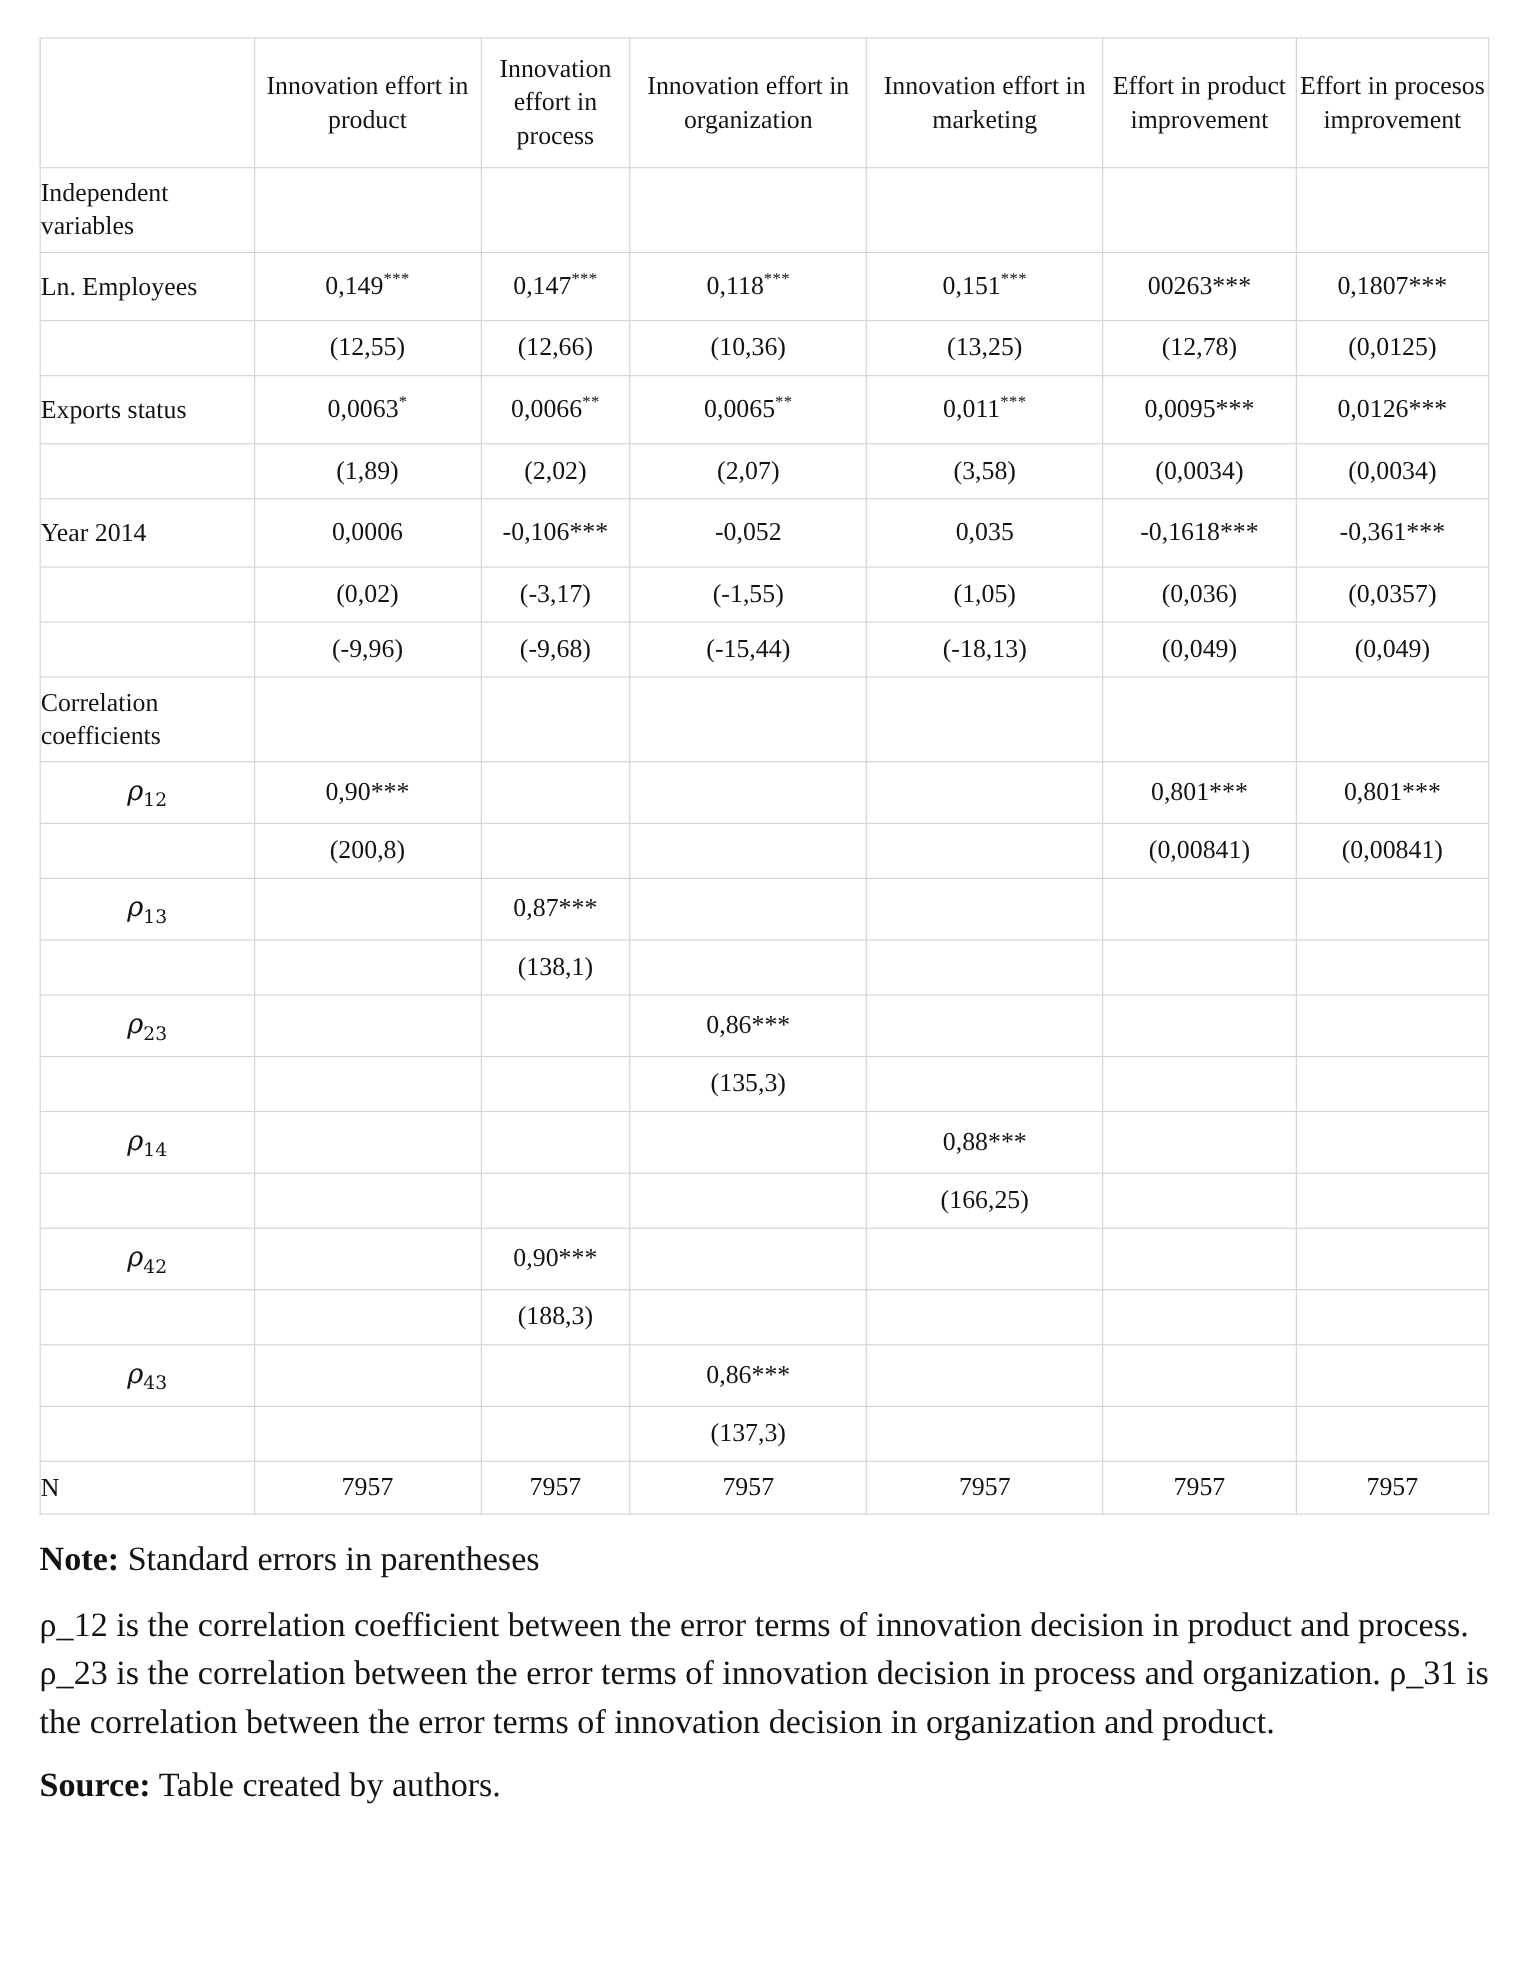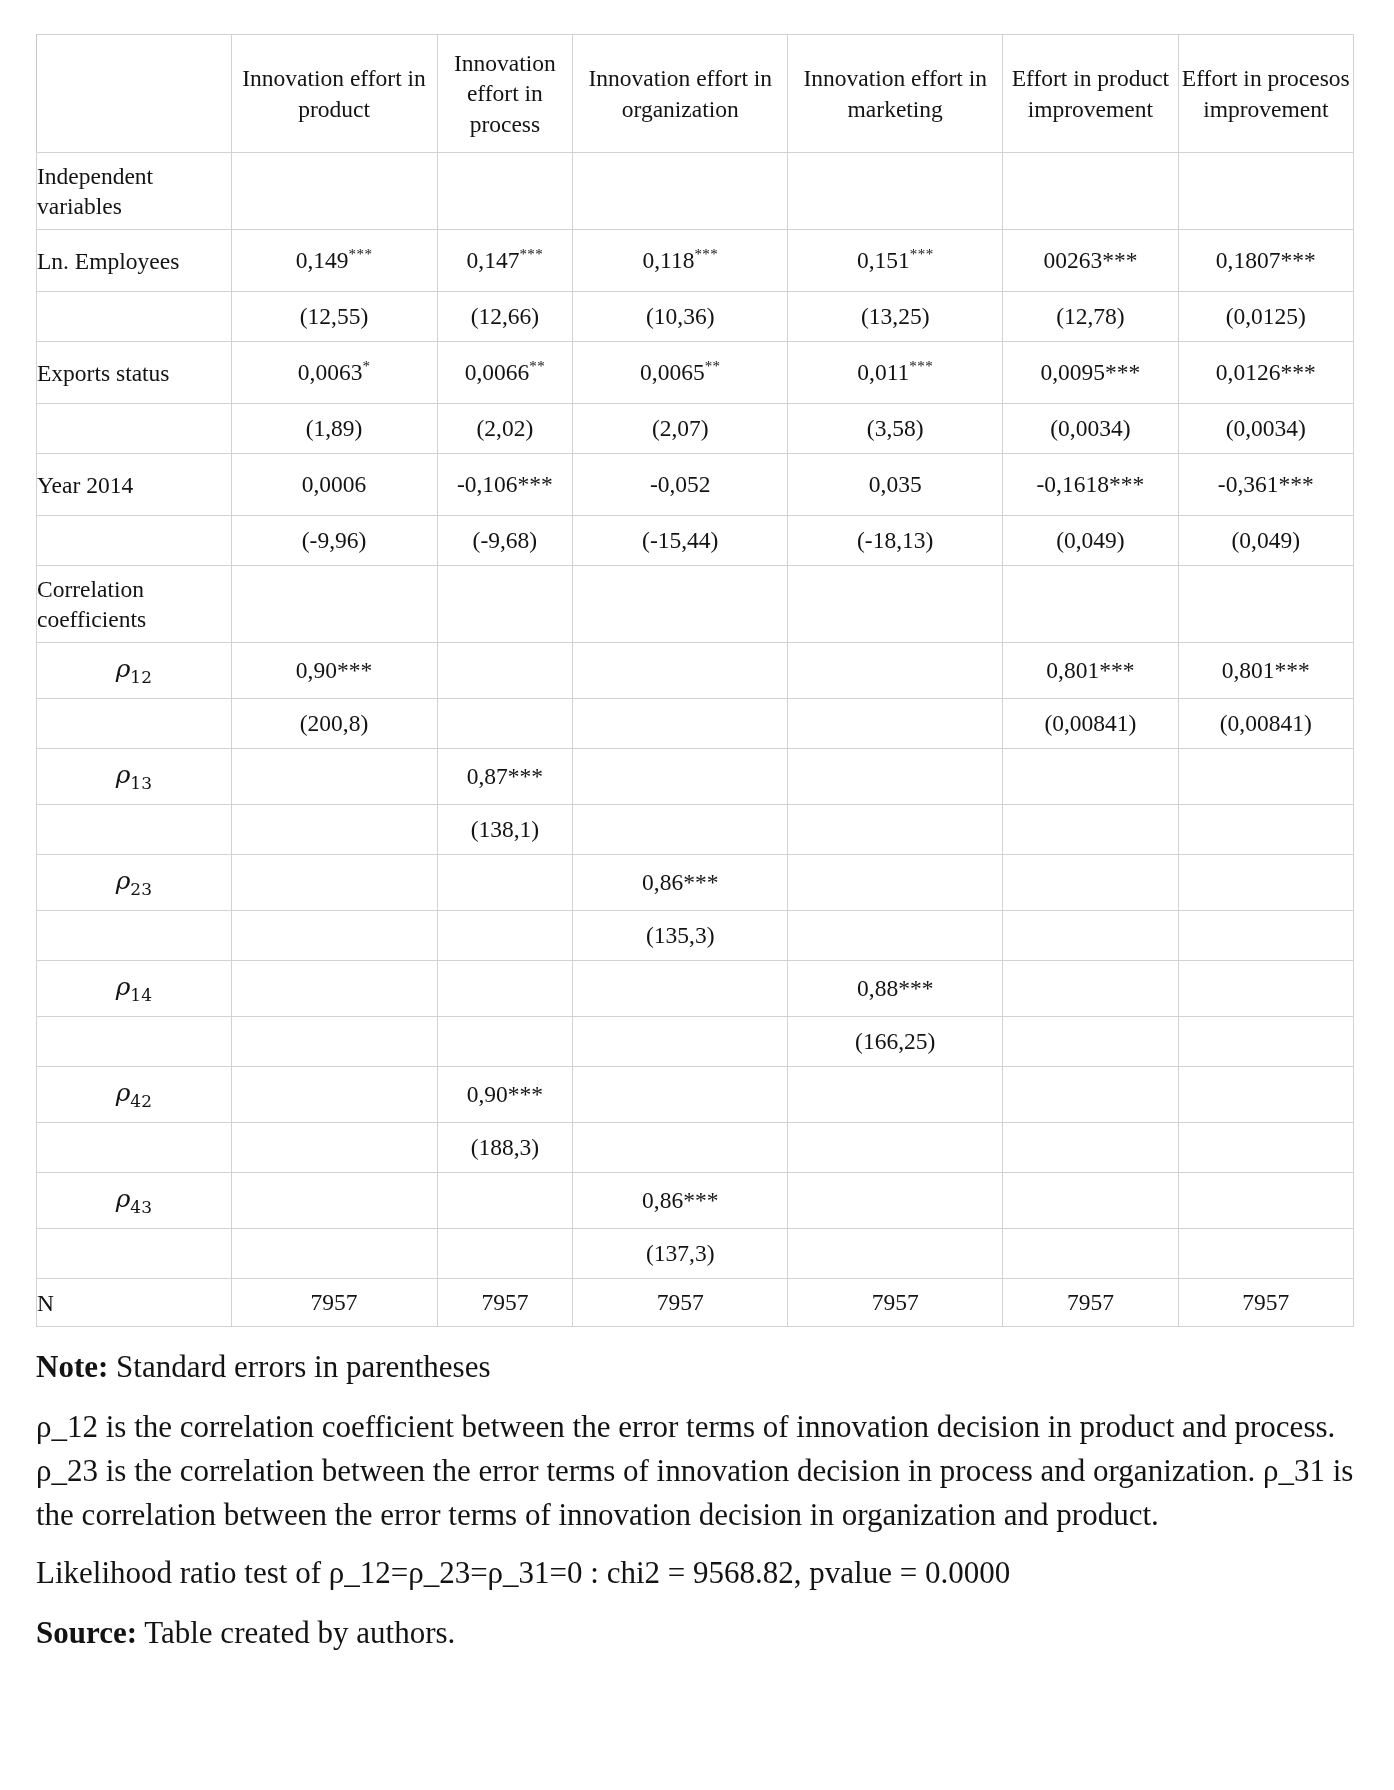--- a/index.html
+++ b/index.html
@@ -192,20 +192,29 @@
           <td class="rowlabel">Year 2014</td>
           <td class="val">0,0006</td>
           <td class="val">-0,106***</td>
           <td class="val">-0,052</td>
           <td class="val">0,035</td>
           <td class="val">-0,1618***</td>
           <td class="val">-0,361***</td>
         </tr>
         <tr class="serow">
           <td class="rowlabel"></td>
+          <td class="val">(0,02)</td>
+          <td class="val">(-3,17)</td>
+          <td class="val">(-1,55)</td>
+          <td class="val">(1,05)</td>
+          <td class="val">(0,036)</td>
+          <td class="val">(0,0357)</td>
+        </tr>
+        <tr class="serow">
+          <td class="rowlabel"></td>
           <td class="val">(-9,96)</td>
           <td class="val">(-9,68)</td>
           <td class="val">(-15,44)</td>
           <td class="val">(-18,13)</td>
           <td class="val">(0,049)</td>
           <td class="val">(0,049)</td>
         </tr>
         <tr class="section">
           <td class="rowlabel two-line">Correlation coefficients</td>
           <td class="val"></td>
@@ -331,17 +340,16 @@
           <td class="val">7957</td>
           <td class="val">7957</td>
           <td class="val">7957</td>
         </tr>
       </tbody>
   </table>
 
   <div class="notes">
     <p><span class="lead">Note:</span><span> Standard errors in parentheses</span></p>
     <p class="para">ρ_12 is the correlation coefficient between the error terms of innovation decision in product and process. ρ_23 is the correlation between the error terms of innovation decision in process and organization. ρ_31 is the correlation between the error terms of innovation decision in organization and product.</p>
-    <p>Likelihood ratio test of ρ_12=ρ_23=ρ_31=0 : chi2 = 9568.82, pvalue = 0.0000</p>
     <p><span class="lead">Source:</span><span> Table created by authors.</span></p>
   </div>
 
 </div>
 
 </body></html>

